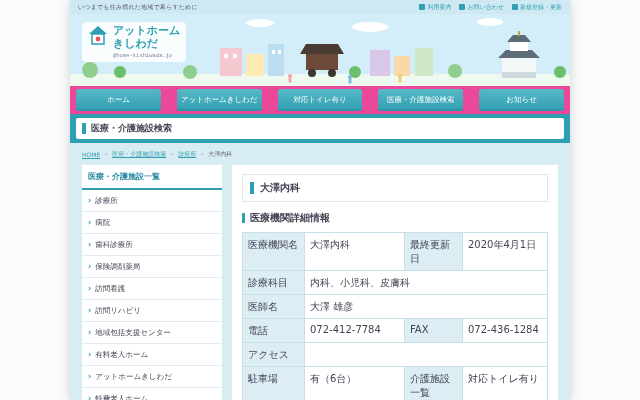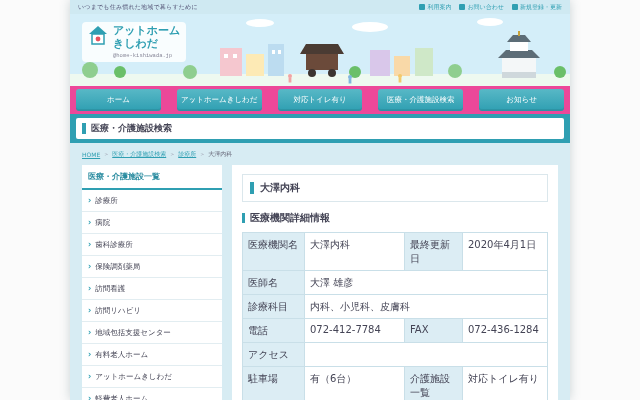--- a/index.html
+++ b/index.html
@@ -244,26 +244,26 @@
               <col class="c4">
             </colgroup>
           <tbody>
               <tr>
                 <td class="lbl">医療機関名</td>
                 <td class="val">大澤内科</td>
                 <td class="lbl">最終更新日</td>
                 <td class="val">2020年4月1日</td>
               </tr>
               <tr>
+                <td class="lbl">診療科目</td>
+                <td class="val" colspan="3">内科、小児科、皮膚科</td>
+              </tr>
+              <tr>
                 <td class="lbl">医師名</td>
                 <td class="val" colspan="3">大澤 雄彦</td>
-              </tr>
-              <tr>
-                <td class="lbl">診療科目</td>
-                <td class="val" colspan="3">内科、小児科、皮膚科</td>
               </tr>
               <tr>
                 <td class="lbl">電話</td>
                 <td class="val">072-412-7784</td>
                 <td class="lbl">FAX</td>
                 <td class="val">072-436-1284</td>
               </tr>
               <tr>
                 <td class="lbl">アクセス</td>
                 <td class="val" colspan="3"></td>

